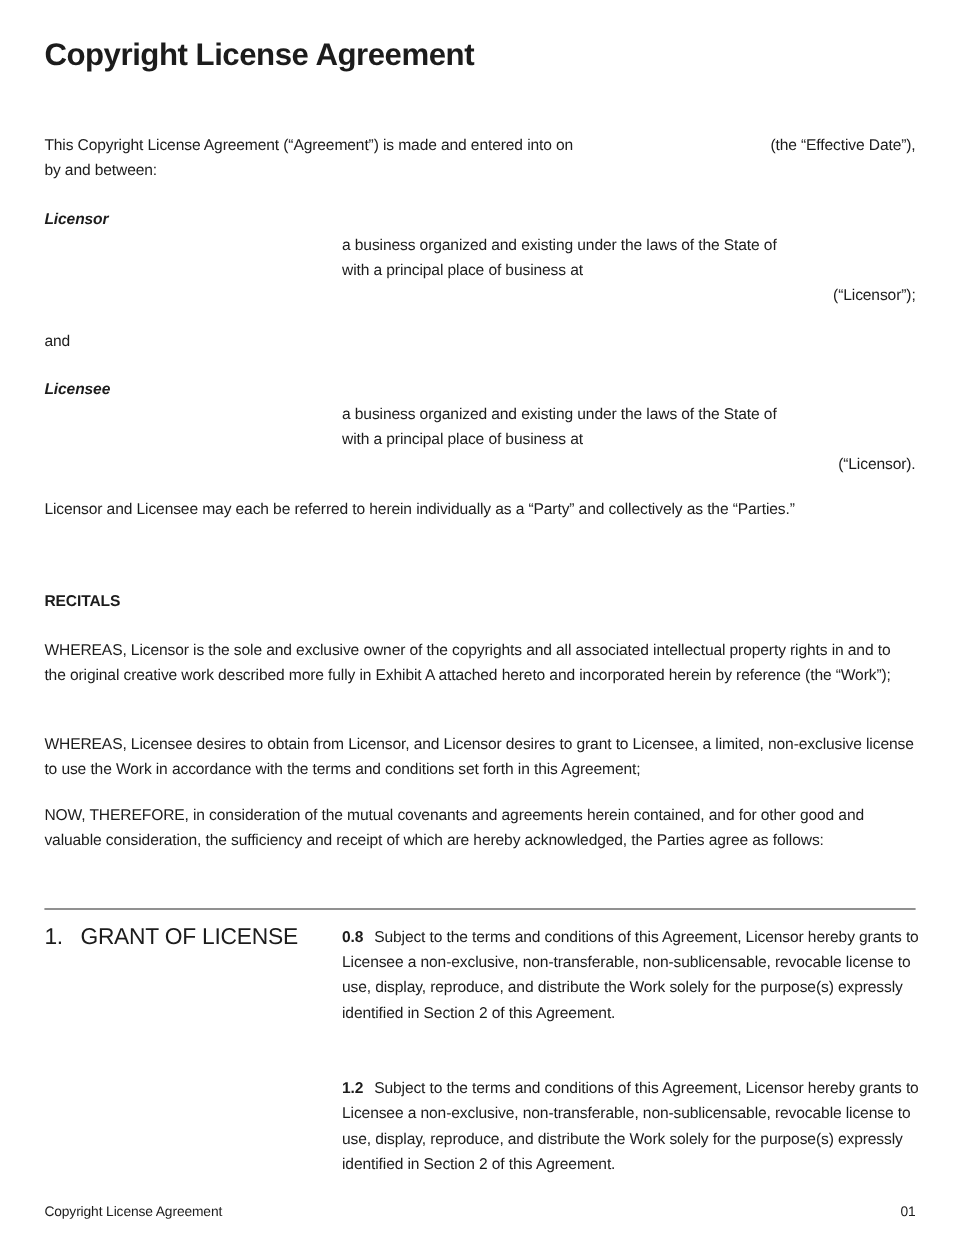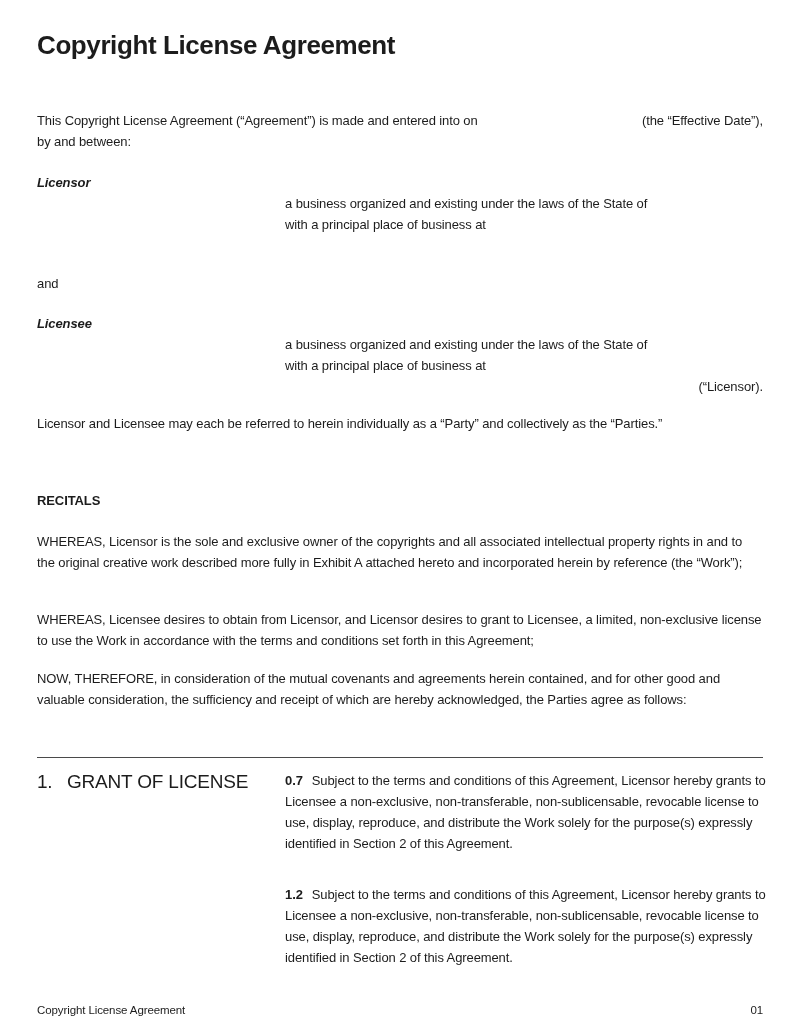--- a/index.html
+++ b/index.html
@@ -52,21 +52,21 @@
     letter-spacing: -0.2px;
     width: 248px;
   }
   .section-num { width: 30px; flex: 0 0 30px; }
   .clauses {
     position: absolute;
     left: 248px;
     top: 0;
     width: 492px;
   }
-  .clause + .clause { margin-top: 30px; }
+  .clause + .clause { margin-top: 42px; }
   .clause-num { font-weight: 700; margin-right: 9px; }
 
   .footer {
     top: 1003px;
     display: flex;
     justify-content: space-between;
     font-size: 11.5px;
     line-height: 15px;
   }
 </style>
@@ -82,20 +82,21 @@
   </div>
   <div>by and between:</div>
 </div>
 
 <div class="abs party-block party-licensor">
   <div class="party-label">Licensor</div>
   <div class="party-desc">
     <div>a business organized and existing under the laws of the State of</div>
     <div>with a principal place of business at</div>
   </div>
+  <div class="party-tag">(“Licensor”);</div>
 </div>
 
 <div class="abs connector">and</div>
 
 <div class="abs party-block party-licensee">
   <div class="party-label">Licensee</div>
   <div class="party-desc">
     <div>a business organized and existing under the laws of the State of</div>
     <div>with a principal place of business at</div>
   </div>
@@ -110,21 +111,21 @@
 <p class="abs now-therefore">NOW, THEREFORE, in consideration of the mutual covenants and agreements herein contained, and for other good and valuable consideration, the sufficiency and receipt of which are hereby acknowledged, the Parties agree as follows:</p>
 
 <div class="abs divider"></div>
 
 <div class="abs section">
   <div class="section-heading">
     <span class="section-num">1.</span>
     <span>GRANT OF LICENSE</span>
   </div>
   <div class="clauses">
-    <p class="clause"><span class="clause-num">0.7</span><span>Subject to the terms and conditions of this Agreement, Licensor hereby grants to Licensee a non-exclusive, non-transferable, non-sublicensable, revocable license to use, display, reproduce, and distribute the Work solely for the purpose(s) expressly identified in Section 2 of this Agreement.</span></p>
+    <p class="clause"><span class="clause-num">0.8</span><span>Subject to the terms and conditions of this Agreement, Licensor hereby grants to Licensee a non-exclusive, non-transferable, non-sublicensable, revocable license to use, display, reproduce, and distribute the Work solely for the purpose(s) expressly identified in Section 2 of this Agreement.</span></p>
     <p class="clause"><span class="clause-num">1.2</span><span>Subject to the terms and conditions of this Agreement, Licensor hereby grants to Licensee a non-exclusive, non-transferable, non-sublicensable, revocable license to use, display, reproduce, and distribute the Work solely for the purpose(s) expressly identified in Section 2 of this Agreement.</span></p>
   </div>
 </div>
 
 <div class="abs footer">
   <span>Copyright License Agreement</span>
   <span>01</span>
 </div>
 
 </body></html>

